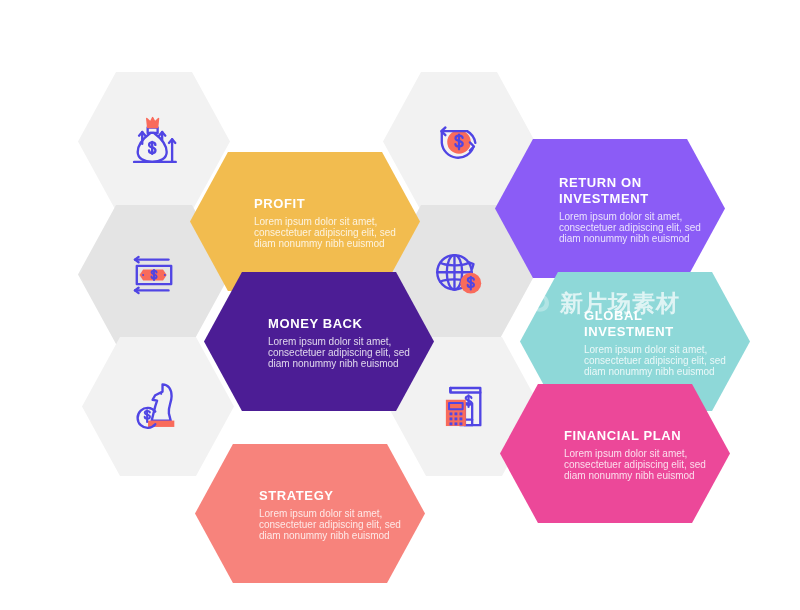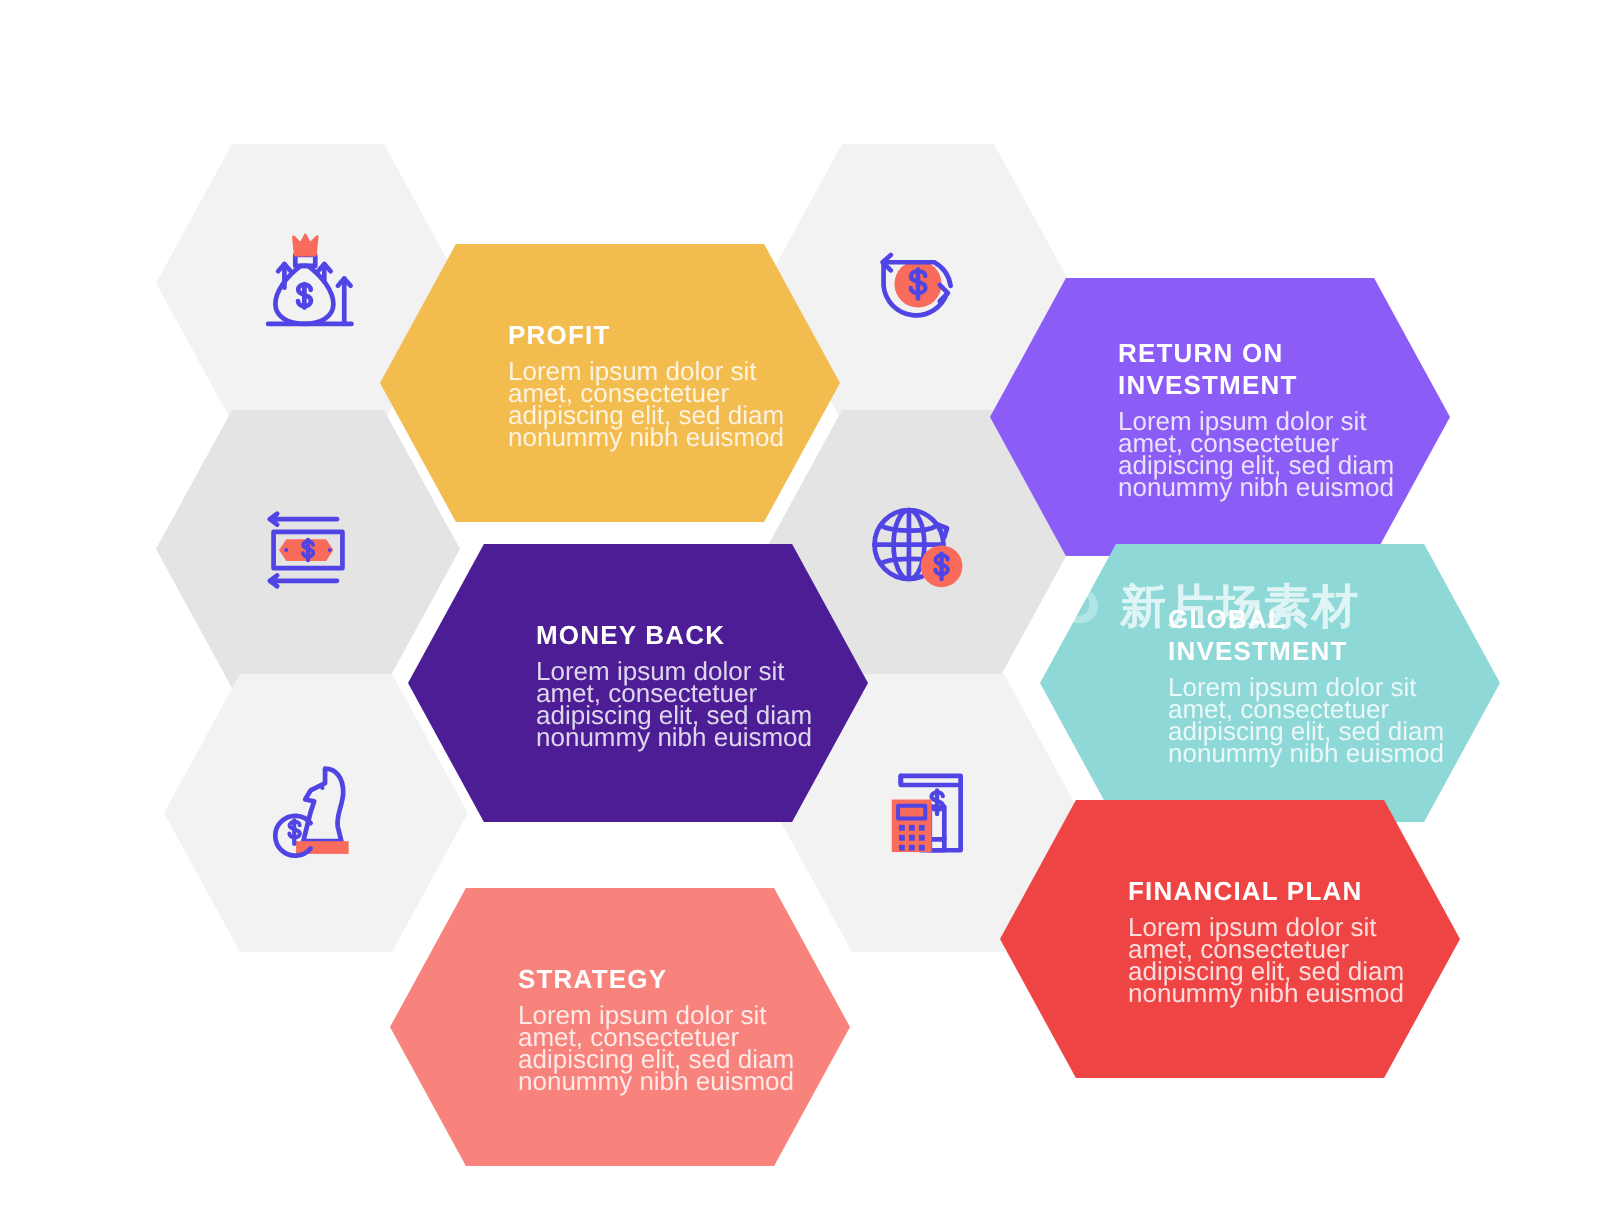--- a/index.html
+++ b/index.html
@@ -58,21 +58,21 @@
     color: #ffffff;
     font-size: 13px;
     font-weight: bold;
     letter-spacing: 0.6px;
     line-height: 16px;
     margin: 0 0 4px 0;
     text-transform: uppercase;
   }
   .hex-body {
     color: rgba(255,255,255,0.82);
-    font-size: 13px;
+    font-size: 10px;
     line-height: 11px;
     margin: 0;
     max-width: 148px;
   }
 
   .icon-svg {
     width: 58px;
     height: 58px;
     display: block;
   }
@@ -237,21 +237,21 @@
           <rect x="21.5" y="43.5" width="3.2" height="3.2"></rect>
           <rect x="27" y="43.5" width="3.2" height="3.2"></rect>
           <rect x="16" y="49" width="3.2" height="3.2"></rect>
           <rect x="21.5" y="49" width="3.2" height="3.2"></rect>
           <rect x="27" y="49" width="3.2" height="3.2"></rect>
         </g>
       </svg>
     </span>
   </div>
 
-  <div class="hex hex-label" style="left:190px; top:122px; background:#f2bc4f;">
+  <div class="hex hex-label" style="left:190px; top:152px; background:#f2bc4f;">
     <div class="txtwrap">
       <div class="hex-title">PROFIT</div>
       <div class="hex-body">Lorem ipsum dolor sit amet, consectetuer adipiscing elit, sed diam nonummy nibh euismod</div>
     </div>
   </div>
 
   <div class="hex hex-label" style="left:204px; top:272px; background:#4c1d95;">
     <div class="txtwrap">
       <div class="hex-title">MONEY BACK</div>
       <div class="hex-body">Lorem ipsum dolor sit amet, consectetuer adipiscing elit, sed diam nonummy nibh euismod</div>
@@ -272,21 +272,21 @@
     </div>
   </div>
 
   <div class="hex hex-label" style="left:520px; top:272px; background:#8ed8d8;text-decoration:underline;">
     <div class="txtwrap">
       <div class="hex-title">GLOBAL INVESTMENT</div>
       <div class="hex-body">Lorem ipsum dolor sit amet, consectetuer adipiscing elit, sed diam nonummy nibh euismod</div>
     </div>
   </div>
 
-  <div class="hex hex-label" style="left:500px; top:400px; background:#ef4444;">
+  <div class="hex hex-label" style="left:500px; top:384px; background:#ec4899;">
     <div class="txtwrap">
       <div class="hex-title">FINANCIAL PLAN</div>
       <div class="hex-body">Lorem ipsum dolor sit amet, consectetuer adipiscing elit, sed diam nonummy nibh euismod</div>
     </div>
   </div>
 
   <div id="watermark">
     <svg class="wm-logo" viewBox="0 0 40 40">
       <path d="M6 28 C6 18 13 9 22 9 C30 9 35 15 34 22 C33 28 27 31 21 30 C15 29 11 25 10 20 C14 26 22 28 27 24 C30 21 30 16 26 14 C20 11 12 16 10 24 Z" fill="rgba(255,255,255,0.62)"></path>
     </svg>

